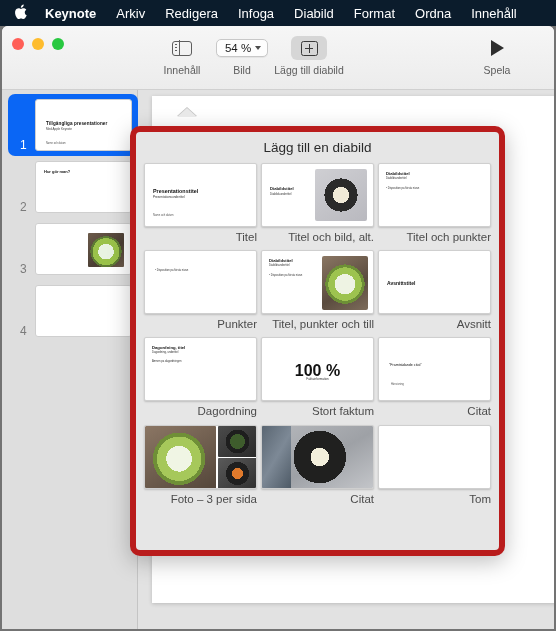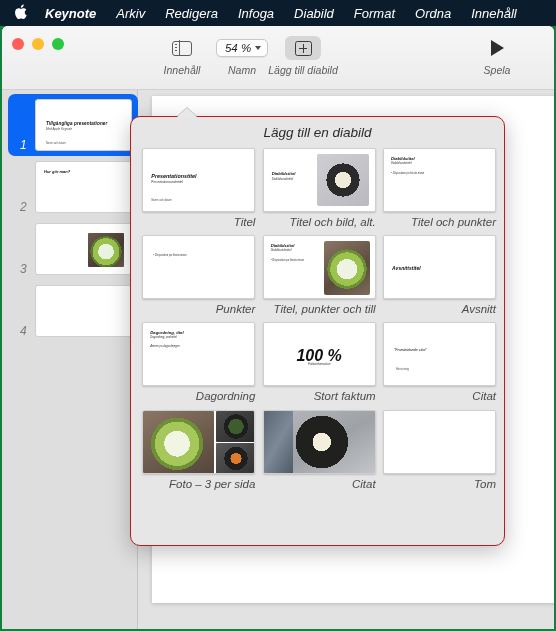--- a/index.html
+++ b/index.html
@@ -2,21 +2,21 @@
 <html><head>
 <meta charset="utf-8">
 <style>
   * { box-sizing: border-box; margin: 0; padding: 0; }
   html, body {
     width: 556px; height: 631px;
     overflow: hidden;
     font-family: "Liberation Sans", sans-serif;
     background: #000;
   }
-  #root { position: relative; width: 556px; height: 631px; background: #15803d; font-style: italic; }
+  #root { position: relative; width: 556px; height: 631px; background: #737373; }
 
   
   .menubar {
     position: absolute; left: 0; top: 0; width: 556px; height: 26px;
     background: #0b1c2c;
     display: flex; align-items: center;
     padding-left: 14px;
     color: #ffffff;
   }
   .apple-logo { width: 15px; height: 18px; margin-right: 16px; position: relative; top: -1px; }
@@ -122,23 +122,23 @@
     background: #ffffff;
     box-shadow: 0 1px 4px rgba(0,0,0,.18);
   }
   .canvas-bigtext {
     position: absolute; left: 10px; top: 375px;
     font-size: 48px; font-weight: bold; color: #0d0d0d; white-space: nowrap;
   }
 
   
   .popover {
-    position: absolute; left: 128px; top: 90px; width: 375px; height: 430px;
+    position: absolute; left: 128px; top: 100px; width: 375px; height: 430px;
     background: #e6e6e6;
-    border: 1px solid #b91c1c;
+    border: 6px solid #b91c1c;
     border-radius: 10px;
     box-shadow: 0 6px 22px rgba(0,0,0,.25);
     overflow: hidden;
   }
   .pop-arrow {
     position: absolute; left: 175px; top: 82px;
     width: 0; height: 0;
     border-left: 10px solid transparent; border-right: 10px solid transparent;
     border-bottom: 9px solid #e8e8e8;
     filter: drop-shadow(0 -1px 0 #c2c2c2);
@@ -249,24 +249,24 @@
           <span class="tlabel">Innehåll</span>
         </div>
 
         <div class="tool" style="left:60px;">
           <span class="glyph">
             <span class="zoom-select">
               <span>54 %</span>
               <span class="chev"></span>
             </span>
           </span>
-          <span class="tlabel">Namn</span>
-        </div>
-
-        <div class="tool" style="left:121px;">
+          <span class="tlabel">Bild</span>
+        </div>
+
+        <div class="tool" style="left:127px;">
           <span class="glyph">
             <span class="plus-btn">
                 <span class="plus-box"></span>
               </span>
           </span>
           <span class="tlabel">Lägg till diabild</span>
         </div>
 
         <div class="tool" style="left:315px;">
           <span class="glyph">

